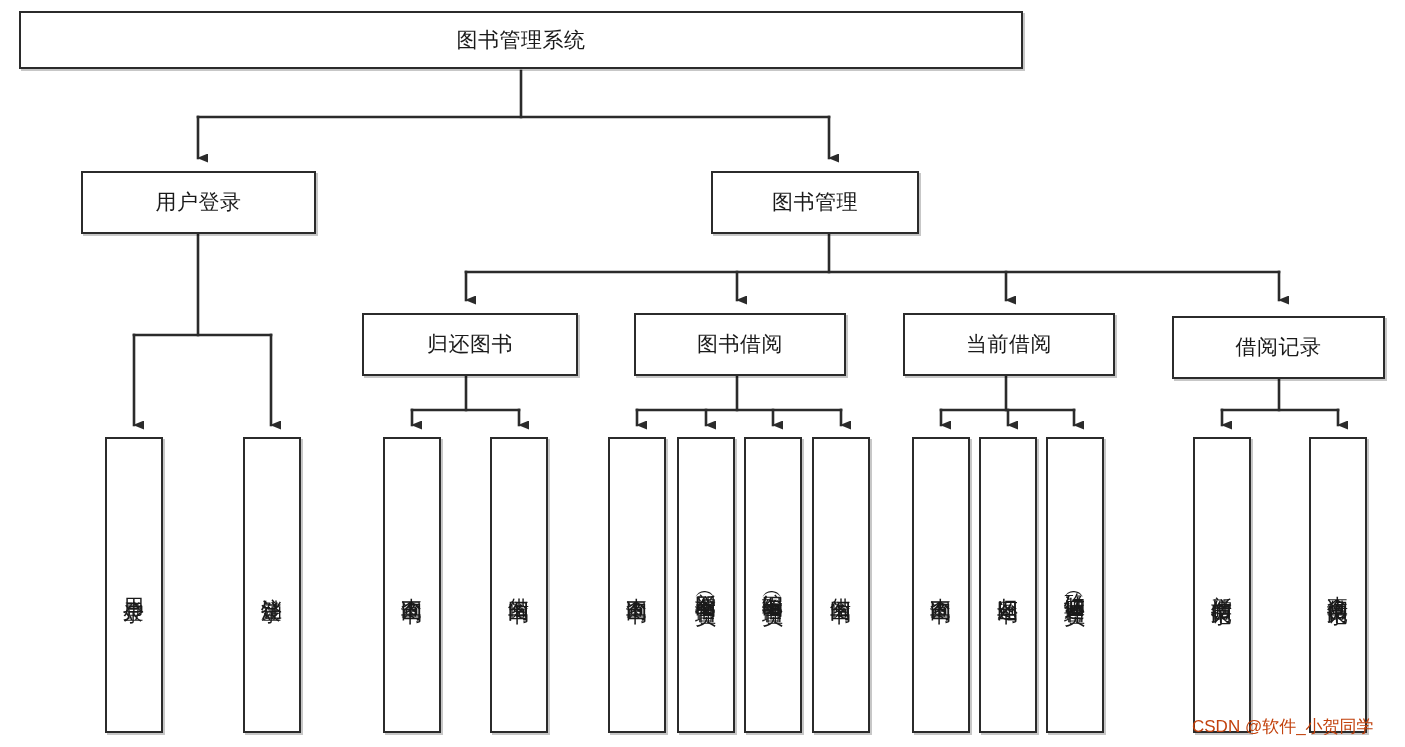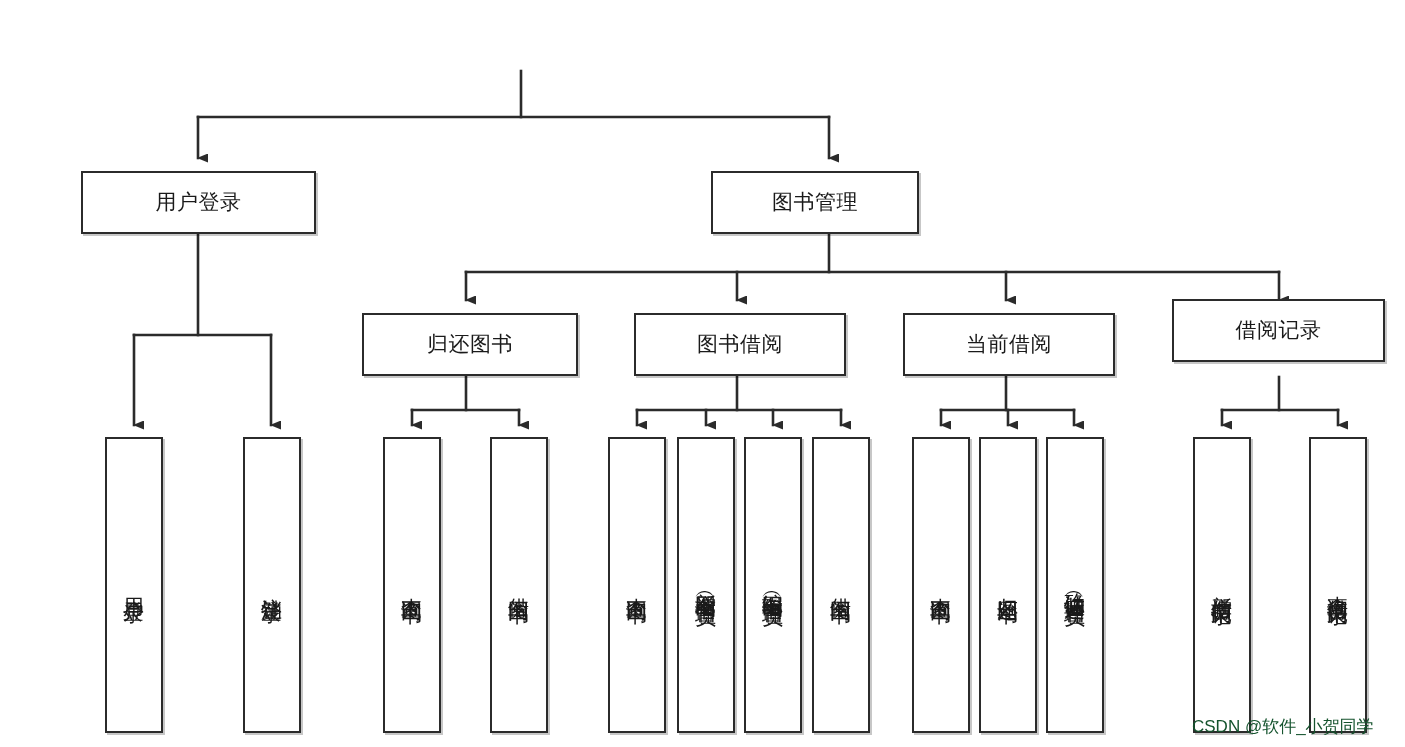--- a/index.html
+++ b/index.html
@@ -47,21 +47,21 @@
   }
   .node-box.vertical .node-label {
     writing-mode: vertical-rl;
     text-orientation: upright;
     font-size: 21px;
     letter-spacing: 2px;
     line-height: 1;
   }
   .watermark {
     position: absolute;
-    color: #14532d;
+    color: #c2410c;
     font-size: 17px;
     white-space: nowrap;
     user-select: none;
     pointer-events: none;
     text-align: center;
   }
 </style>
 </head>
 <body>
 
@@ -110,38 +110,41 @@
       <path d="M 1008,410 L 1008,425" marker-end="url(#arrowhead)"></path>
       <path d="M 1074,410 L 1074,425" marker-end="url(#arrowhead)"></path>
 
       <path d="M 1279,377 L 1279,410"></path>
       <path d="M 1222,410 L 1338,410"></path>
       <path d="M 1222,410 L 1222,425" marker-end="url(#arrowhead)"></path>
       <path d="M 1338,410 L 1338,425" marker-end="url(#arrowhead)"></path>
     </g>
   </svg>
 
+  <div class="node-box horizontal" style="left:19px; top:11px; width:1004px; height:58px;">
+    <span class="node-label">图书管理系统</span>
+  </div>
 
   <div class="node-box horizontal" style="left:81px; top:171px; width:235px; height:63px;">
     <span class="node-label">用户登录</span>
   </div>
   <div class="node-box horizontal" style="left:711px; top:171px; width:208px; height:63px;">
     <span class="node-label">图书管理</span>
   </div>
 
   <div class="node-box horizontal" style="left:362px; top:313px; width:216px; height:63px;">
     <span class="node-label">归还图书</span>
   </div>
   <div class="node-box horizontal" style="left:903px; top:313px; width:212px; height:63px;">
     <span class="node-label">当前借阅</span>
   </div>
   <div class="node-box horizontal" style="left:634px; top:313px; width:212px; height:63px;">
     <span class="node-label">图书借阅</span>
   </div>
-  <div class="node-box horizontal" style="left:1172px; top:299px; width:213px; height:63px;">
+  <div class="node-box horizontal" style="left:1172px; top:316px; width:213px; height:63px;">
     <span class="node-label">借阅记录</span>
   </div>
 
   <div class="node-box vertical" style="left:105px; top:437px; width:58px; height:296px;">
     <span class="node-label">用户登录</span>
   </div>
   <div class="node-box vertical" style="left:243px; top:437px; width:58px; height:296px;">
     <span class="node-label">注销登录</span>
   </div>
 

